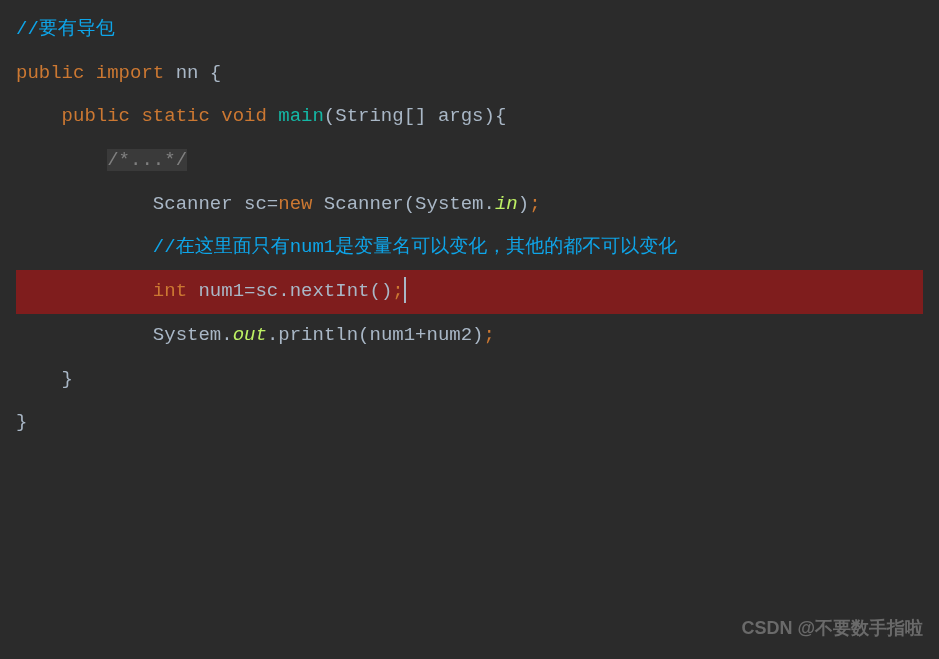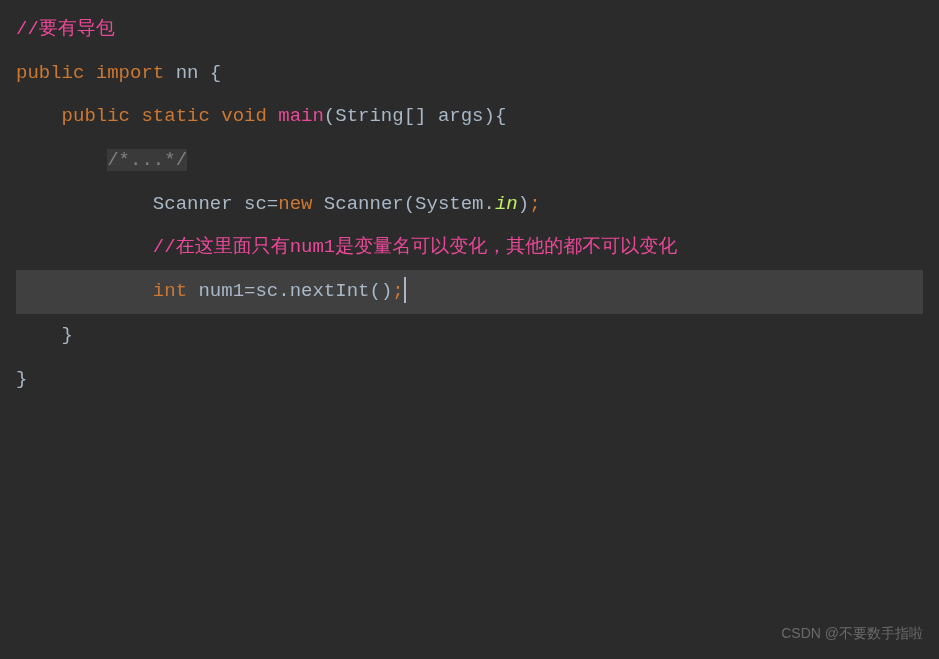--- a/index.html
+++ b/index.html
@@ -23,64 +23,66 @@
       position: relative;
     }
     .line {
       white-space: pre;
       position: relative;
     }
     .keyword {
       color: #cc7832;
     }
     .method-name {
-      color: #ec4899;
+      color: #14b8a6;
     }
     .comment {
-      color: #ec4899;
+      color: #0ea5e9;
     }
     .comment-block {
       color: #808080;
       background-color: #3a3a3a;
     }
     .static-field {
       color: #bef264;
       font-style: italic;
     }
     .semicolon {
       color: #cc7832;
     }
     .current-line {
-      background-color: #404040;
+      background-color: #7f1d1d;
     }
     .cursor-line::after {
       content: '';
       position: absolute;
       width: 2px;
       height: 1.4em;
       background-color: #a9b7c6;
       top: 0.35em;
     }
     .watermark {
       position: absolute;
       bottom: 10px;
       right: 16px;
       color: #6a6a6a;
-      font-size: 14px;
+      font-size: 18px;
       font-family: sans-serif;
+      font-weight: bold;
     }
   </style>
 </head>
 <body>
 
 <div class="code-editor">
   <div class="line"><span class="comment">//要有导包</span></div>
   <div class="line"><span class="keyword">public import </span><span>nn </span><span>{</span></div>
   <div class="line"><span>    </span><span class="keyword">public static void </span><span class="method-name">main</span><span>(String[] args){</span></div>
   <div class="line"><span>        </span><span class="comment-block">/*...*/</span></div>
   <div class="line"><span>            </span><span>Scanner sc=</span><span class="keyword">new</span><span> Scanner(System.</span><span class="static-field">in</span><span>)</span><span class="semicolon">;</span></div>
   <div class="line"><span>            </span><span class="comment">//在这里面只有num1是变量名可以变化，其他的都不可以变化</span></div>
   <div class="line current-line"><span>            </span><span class="keyword">int</span><span> num1=sc.nextInt()</span><span class="semicolon">;</span><span class="cursor-line"></span></div>
+  <div class="line"><span>            </span><span>System.</span><span class="static-field">out</span><span>.println(num1+num2)</span><span class="semicolon">;</span></div>
   <div class="line"><span>    </span><span>}</span></div>
   <div class="line"><span>}</span></div>
 </div>
 
 <div class="watermark">CSDN @不要数手指啦</div>
 
 </body></html>

